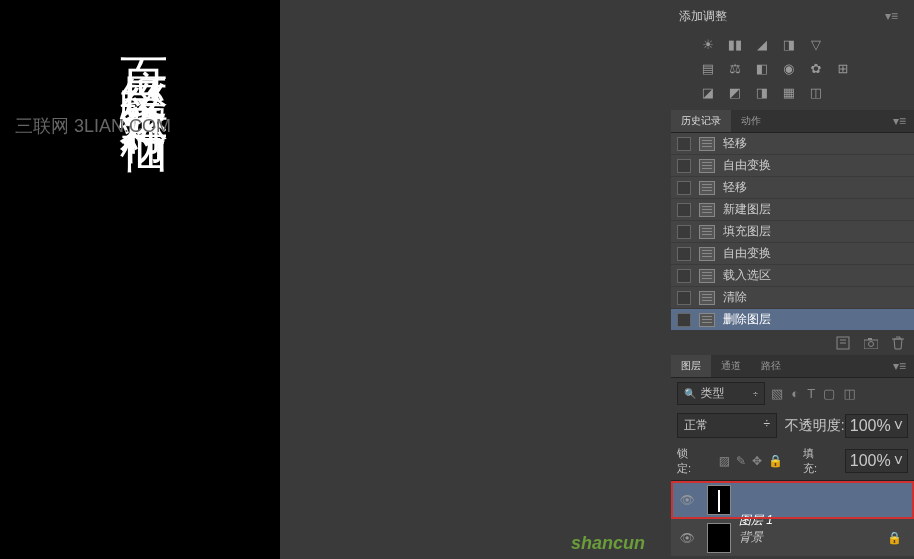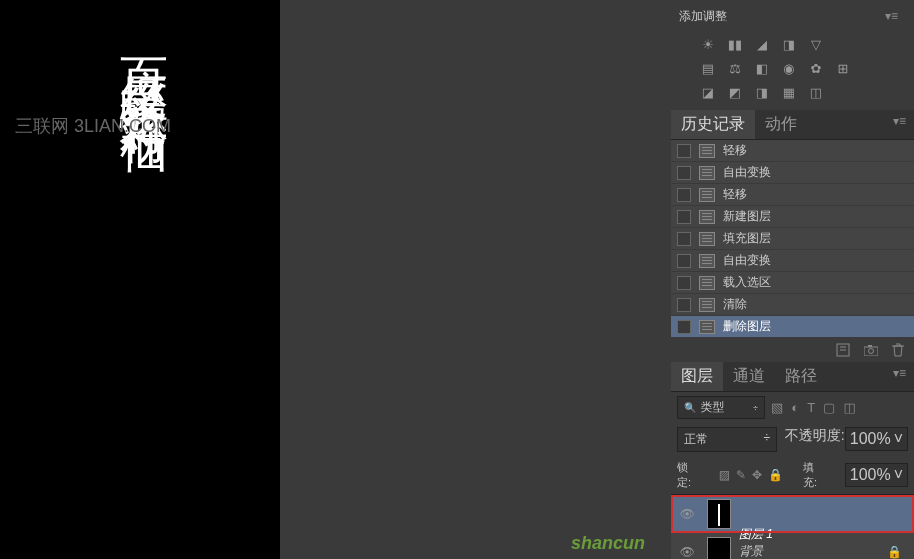--- a/index.html
+++ b/index.html
@@ -95,21 +95,21 @@
     .tabs-row {
       display: flex;
       background: #323232;
       padding: 0;
       border-bottom: 1px solid #222;
     }
     
     .tab {
       padding: 4px 10px;
       color: #999;
-      font-size: 16px;
+      font-size: 10px;
       cursor: pointer;
     }
     
     .tab.active {
       background: #444;
       color: #ddd;
     }
     
     .panel-menu {
       margin-left: auto;
@@ -217,21 +217,21 @@
     .filter-icons {
       display: flex;
       gap: 8px;
       color: #888;
       font-size: 13px;
     }
     
     .blend-row {
       padding: 4px 6px;
       display: flex;
-      align-items: flex-start;
+      align-items: center;
     }
     
     .blend-select {
       background: #333;
       border: 1px solid #222;
       padding: 3px 6px;
       width: 100px;
       display: flex;
       justify-content: space-between;
       font-size: 12px;

